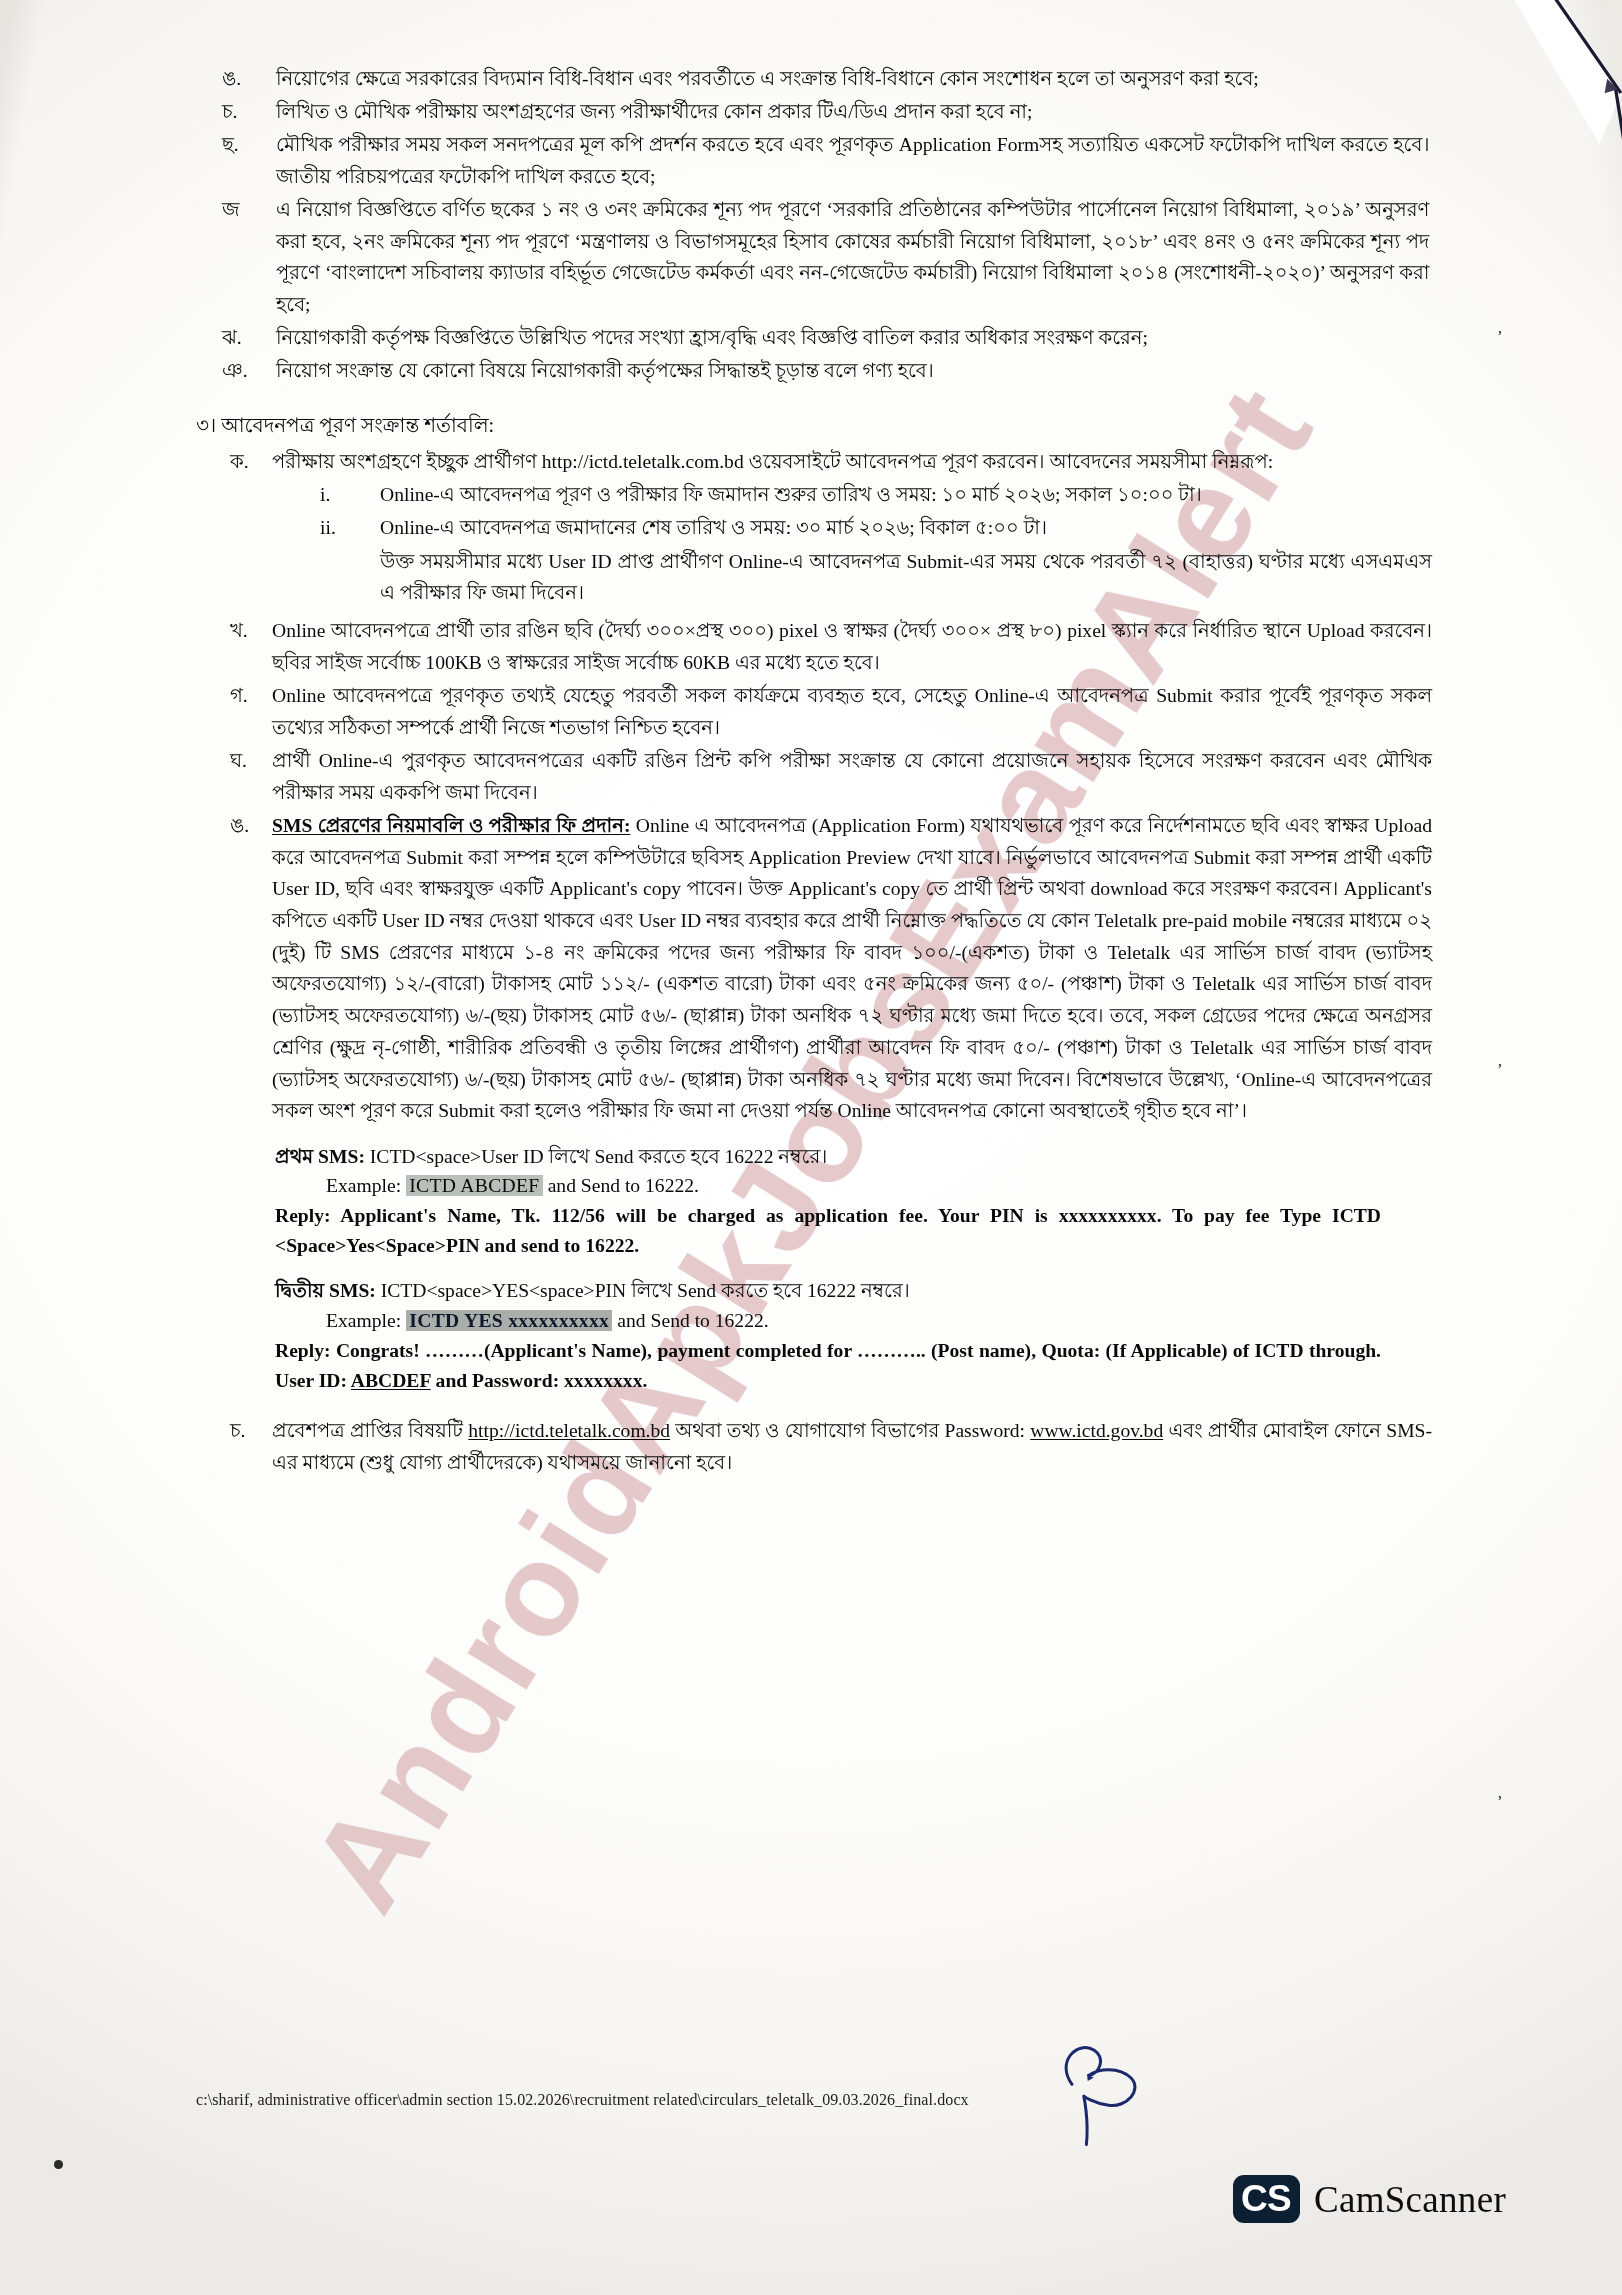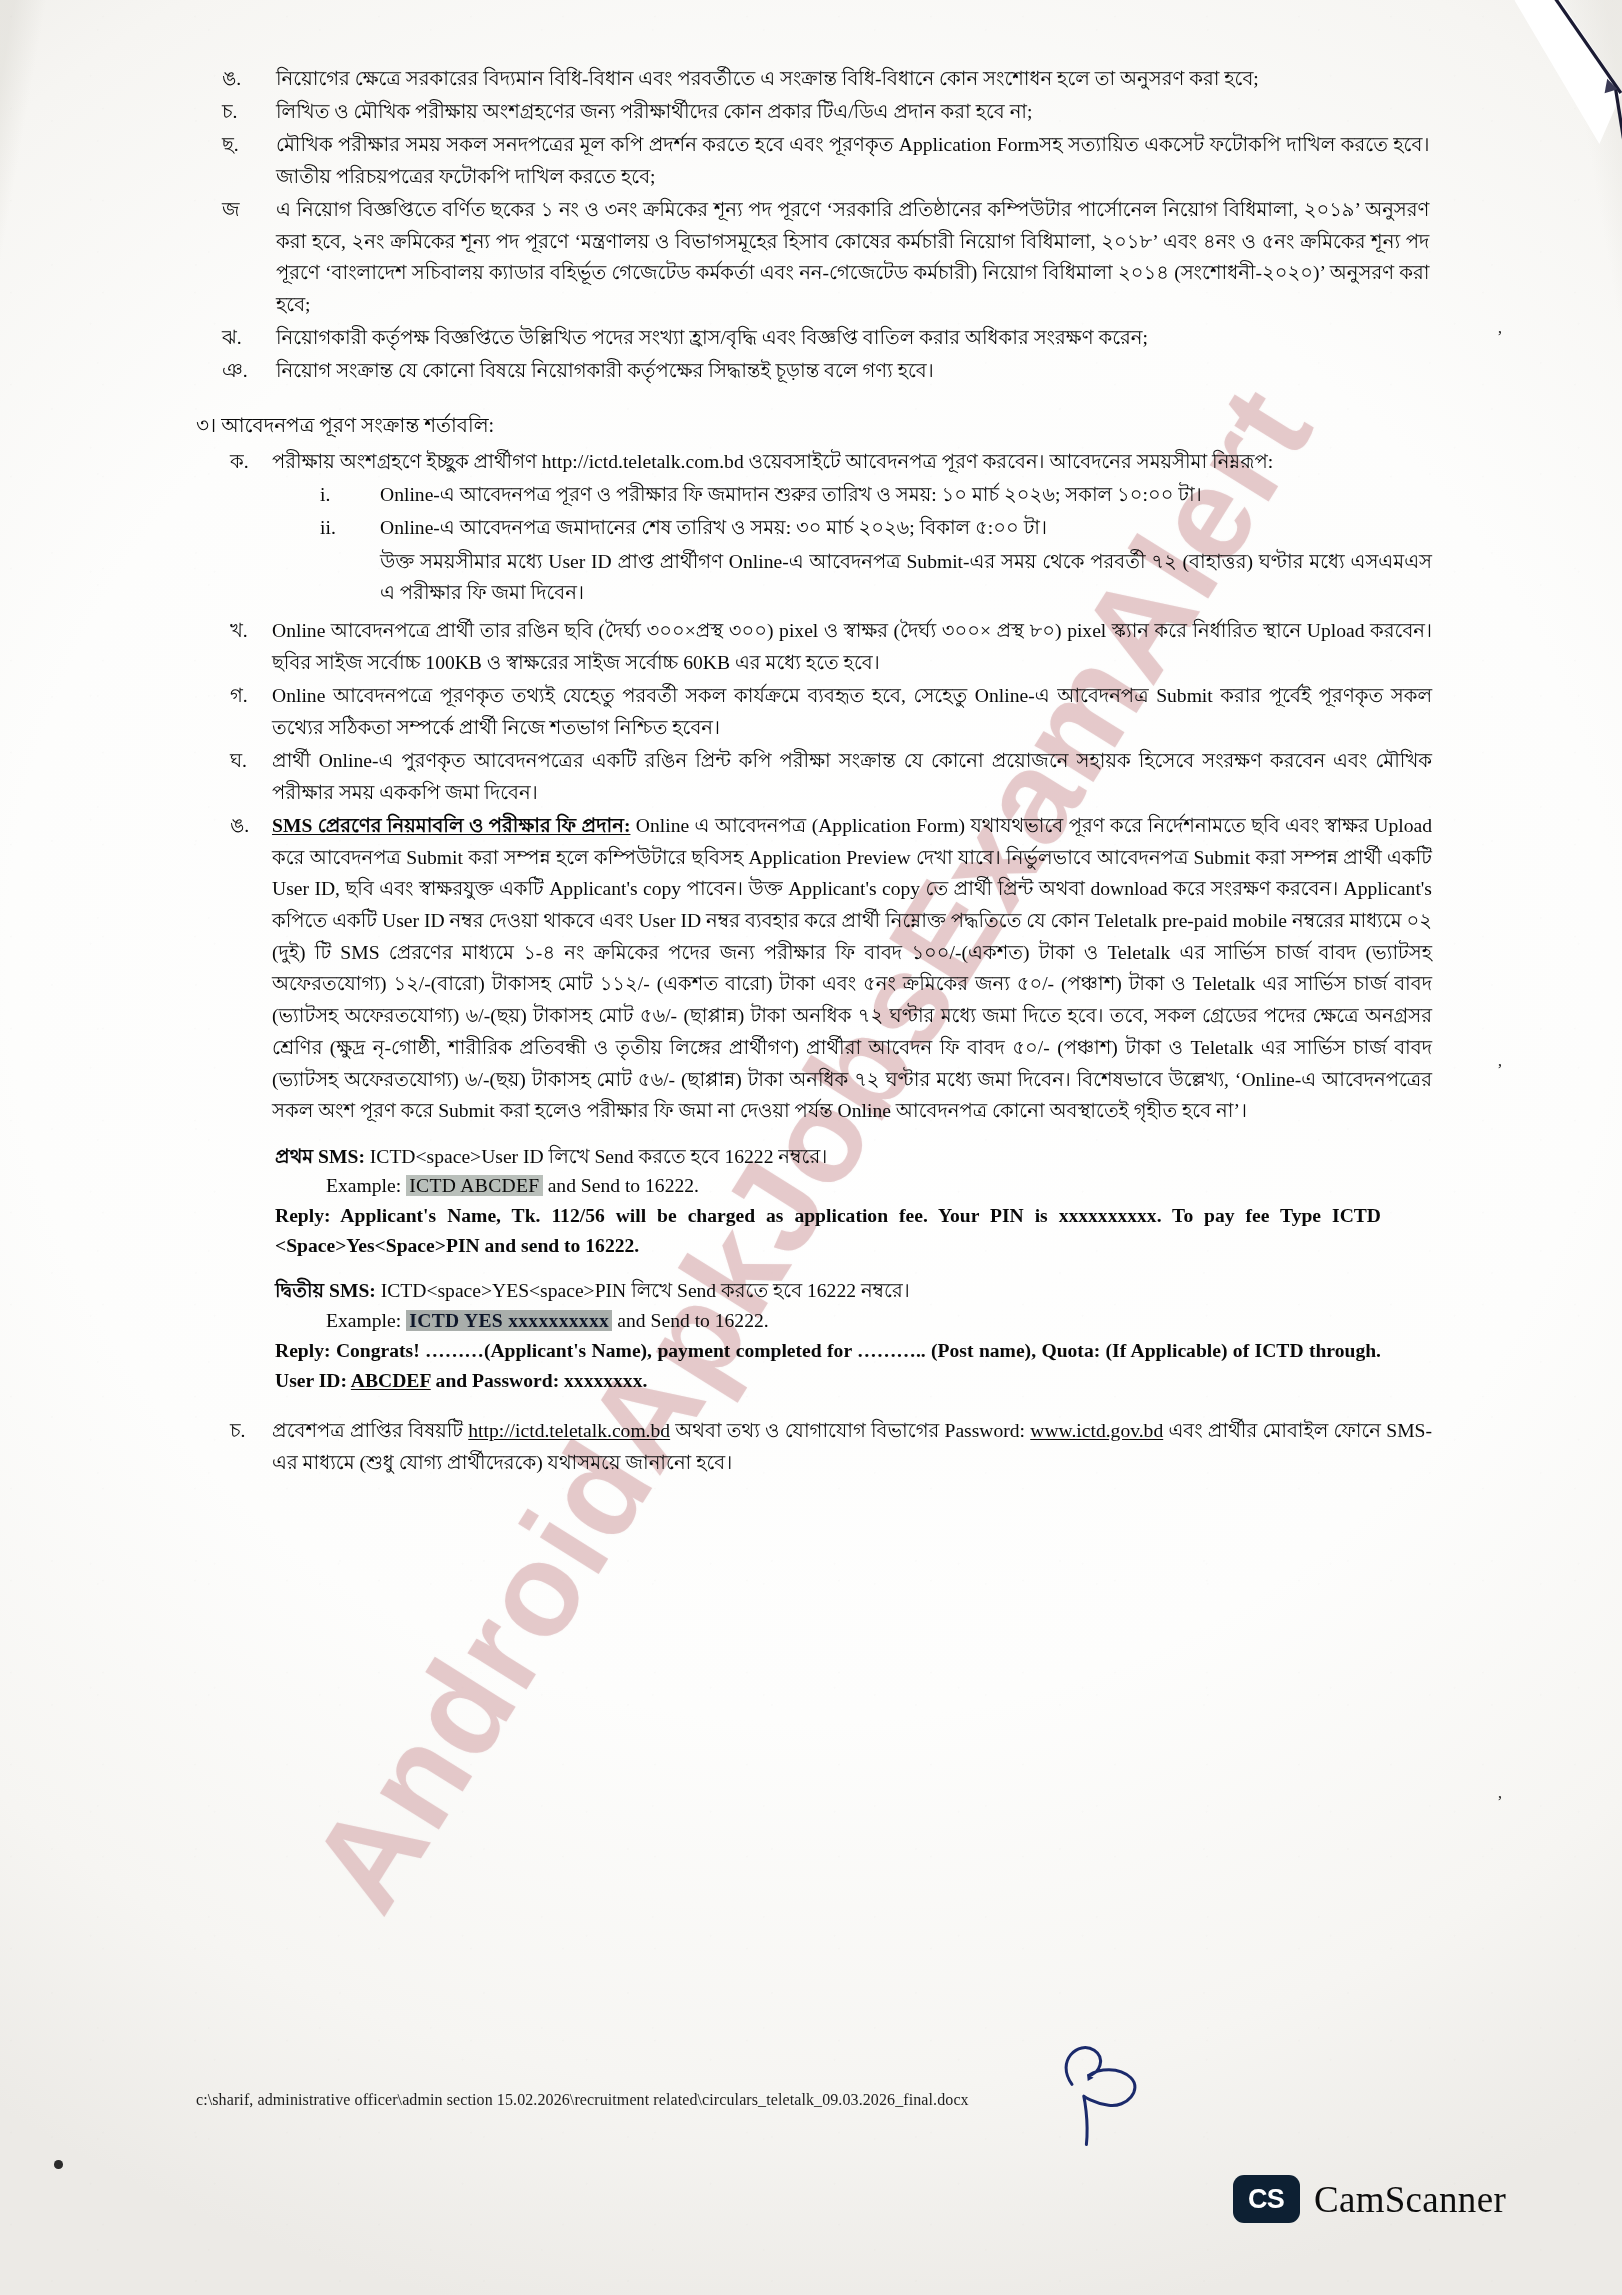--- a/index.html
+++ b/index.html
@@ -103,21 +103,21 @@
 
   
   #cam{
     position:absolute;right:116px;bottom:72px;
     display:flex;align-items:center;gap:14.4px;
   }
   #cam .logo{
     width:67px;height:48px;border-radius:11px;background:#0d2033;
     display:flex;align-items:center;justify-content:center;
     color:#ffffff;font-family:"Liberation Sans","DejaVu Sans",sans-serif;
-    font-weight:700;font-size:27px;letter-spacing:-0.7px;
+    font-weight:700;font-size:37px;letter-spacing:-0.7px;
   }
   #cam .word{
     font-family:"Liberation Serif","DejaVu Serif",serif;
     font-size:37px;color:#0d0d0d;letter-spacing:0.3px;
   }
 </style>
 </head>
 <body>
 
 <div id="page">

